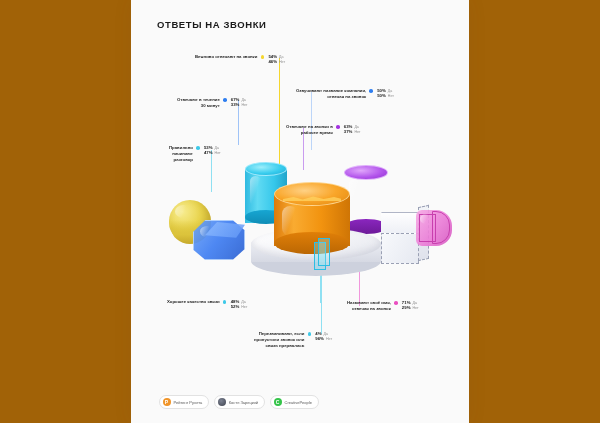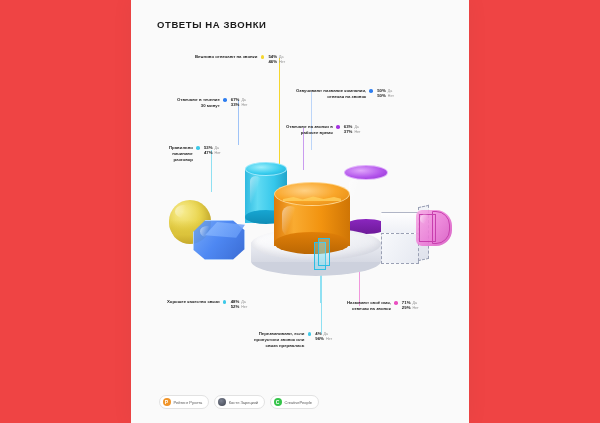--- a/index.html
+++ b/index.html
@@ -2,21 +2,21 @@
 <html><head>
 <meta charset="utf-8">
 <style>
   * { box-sizing: border-box; margin: 0; padding: 0; }
   html, body {
     width: 600px; height: 423px;
     background: #fbeeee;
     font-family: "Liberation Sans", sans-serif;
     overflow: hidden;
   }
-  #page { position: relative; width: 600px; height: 423px; background: #ef4444; }
+  #page { position: relative; width: 600px; height: 423px; background: #a16207; }
 
   
   #card {
     position: absolute;
     left: 131px; top: 0px;
     width: 338px; height: 423px;
     background: #fafafa;
     box-shadow: 0 0 18px rgba(120,60,60,.08);
   }
 

